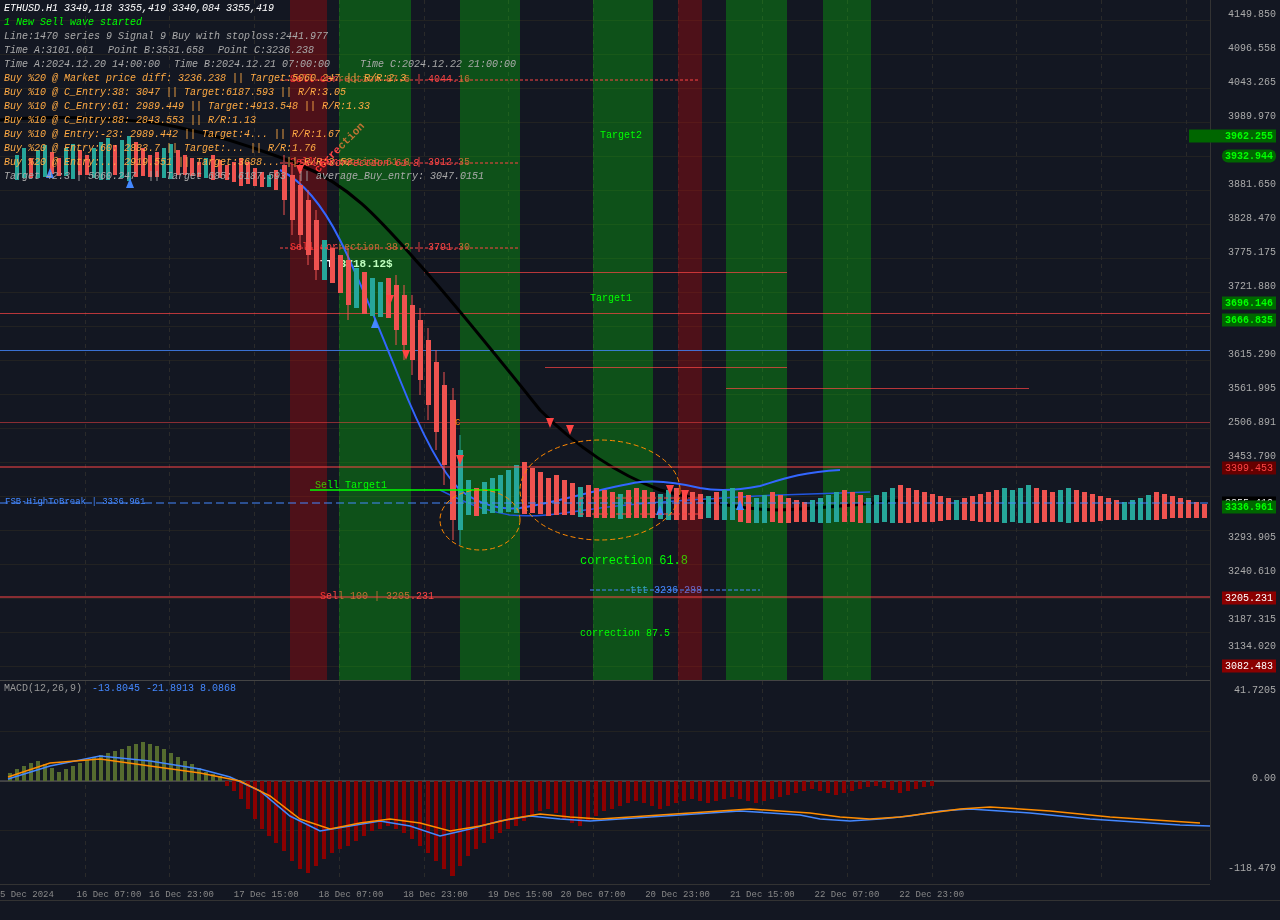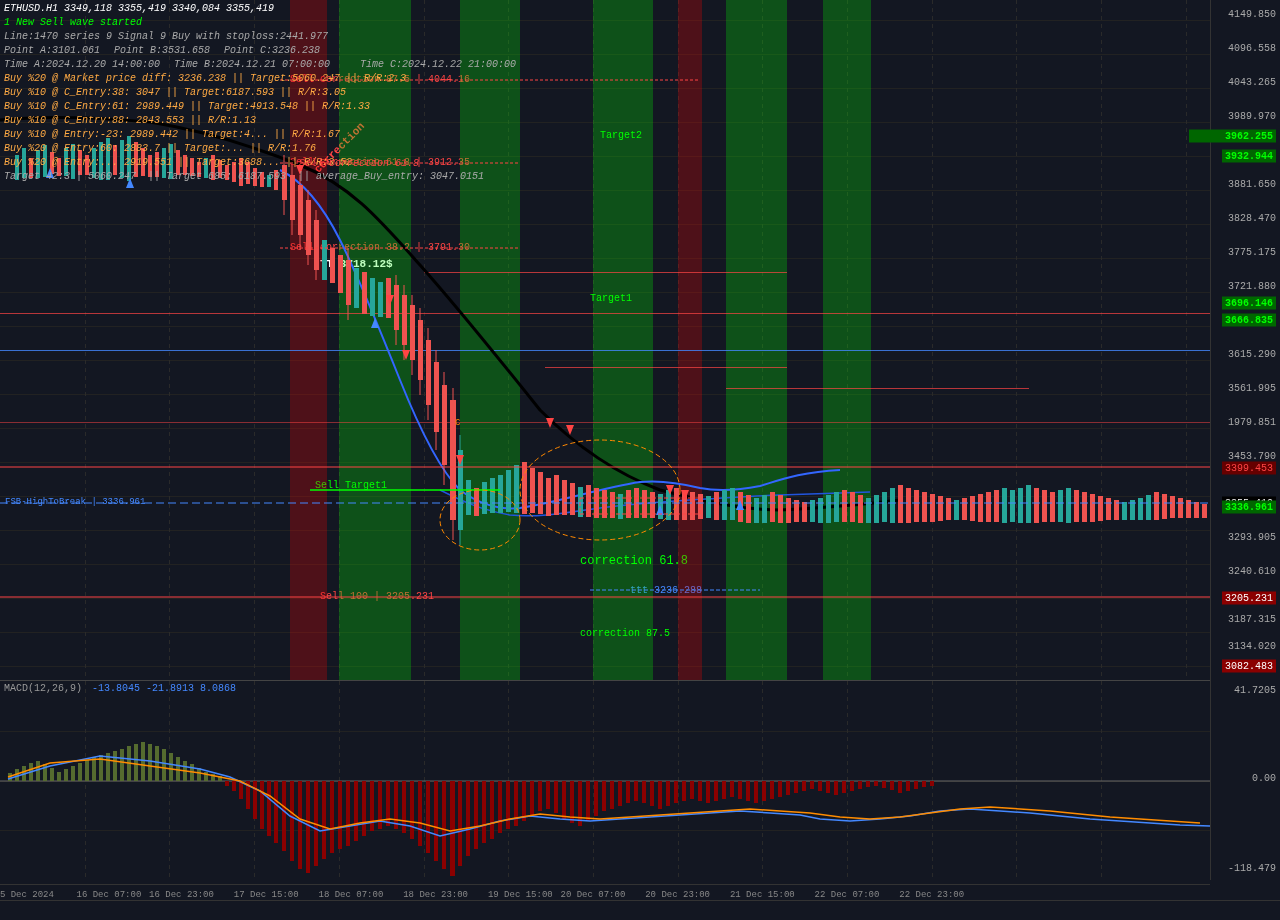--- a/index.html
+++ b/index.html
@@ -488,21 +488,21 @@
       <span class="info-white">ETHUSD.H1</span>
       <span class="info-white">3349,118  3355,419  3340,084  3355,419</span>
     </div>
     <div class="info-line info-green">1 New Sell wave started</div>
     <div class="info-line">
       <span style="color:#aaa">Line:1470</span>
       <span style="color:#aaa">series 9 Signal 9</span>
       <span style="color:#aaa">Buy with stoploss:2441.977</span>
     </div>
     <div class="info-line">
-      <span style="color:#aaa">Point A:3101.061</span>
+      <span style="color:#aaa">Time A:3101.061</span>
       <span style="color:#aaa; margin-left:8px;">Point B:3531.658</span>
       <span style="color:#aaa; margin-left:8px;">Point C:3236.238</span>
     </div>
     <div class="info-line">
       <span style="color:#aaa">Time A:2024.12.20 14:00:00</span>
       <span style="color:#aaa; margin-left:8px;">Time B:2024.12.21 07:00:00</span>
       <span style="color:#aaa; margin-left:24px;">Time C:2024.12.22 21:00:00</span>
     </div>
     <div class="info-line info-orange">Buy %20 @ Market price diff: 3236.238 || Target:5060.247 || R/R:2.3</div>
     <div class="info-line info-orange">Buy %10 @ C_Entry:38: 3047 || Target:6187.593 || R/R:3.05</div>
@@ -519,30 +519,30 @@
 
     <div style="position:absolute; top:155px; left:295px; color:#ff4444; font-size:10px;">Sell correction 61.8</div>
   </div>
 
   <div id="price-axis">
     <div class="price-label" style="top:2%;">4149.850</div>
     <div class="price-label" style="top:7%;">4096.558</div>
     <div class="price-label" style="top:12%;">4043.265</div>
     <div class="price-label" style="top:17%;">3989.970</div>
     <div class="price-label highlight-green" style="top:20%;padding-left:36px;">3962.255</div>
-    <div class="price-label highlight-green" style="top:23%;">3932.944</div>
+    <div class="price-label highlight-green" style="top:23%;border-radius:6px;">3932.944</div>
     <div class="price-label" style="top:27%;">3881.650</div>
     <div class="price-label" style="top:32%;">3828.470</div>
     <div class="price-label" style="top:37%;">3775.175</div>
     <div class="price-label" style="top:42%;">3721.880</div>
     <div class="price-label highlight-green" style="top:44.5%;">3696.146</div>
     <div class="price-label highlight-green" style="top:47%;">3666.835</div>
     <div class="price-label" style="top:52%;">3615.290</div>
     <div class="price-label" style="top:57%;">3561.995</div>
-    <div class="price-label" style="top:62%;">1979.851</div>
+    <div class="price-label" style="top:62%;">2506.891</div>
     <div class="price-label" style="top:67%;">3453.790</div>
     <div class="price-label highlight-red" style="top:68.8%;">3399.453</div>
     <div class="price-label highlight-black" style="top:74%;">3355.419</div>
     <div class="price-label highlight-green" style="top:74.5%;">3336.961</div>
     <div class="price-label" style="top:79%;">3293.905</div>
     <div class="price-label" style="top:84%;">3240.610</div>
     <div class="price-label highlight-darkred" style="top:88%;">3205.231</div>
     <div class="price-label" style="top:91%;">3187.315</div>
     <div class="price-label" style="top:95%;">3134.020</div>
     <div class="price-label highlight-darkred" style="top:98%;">3082.483</div>

